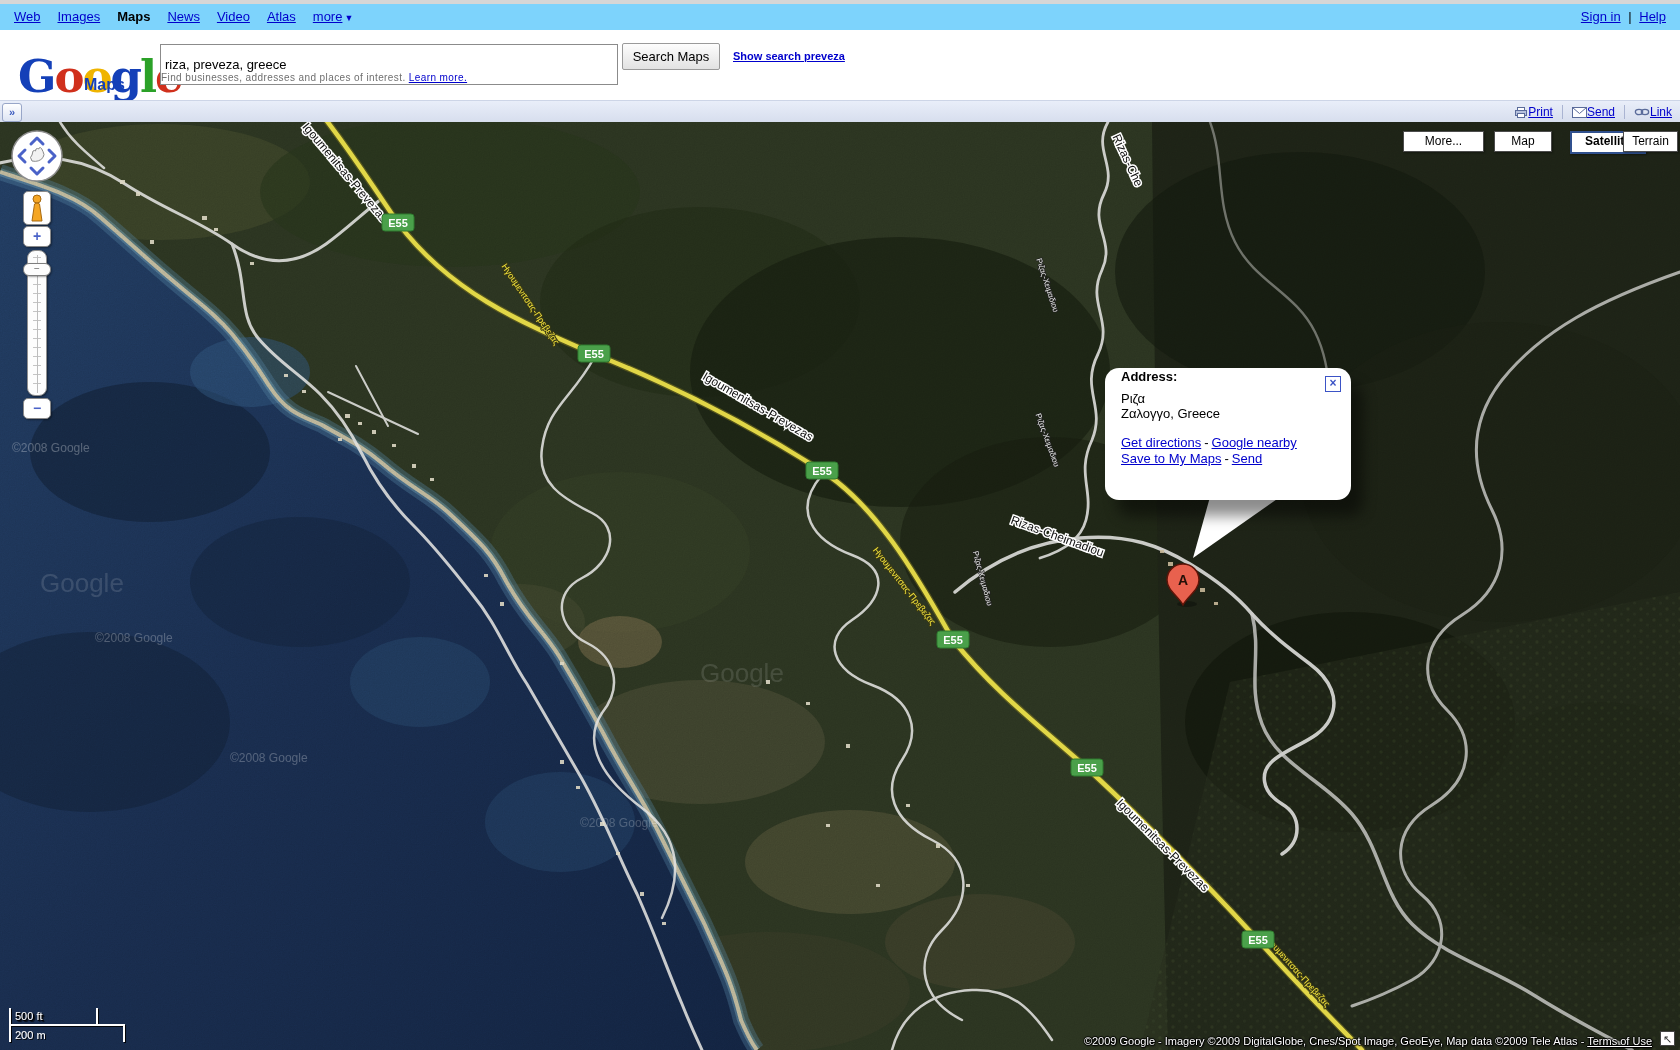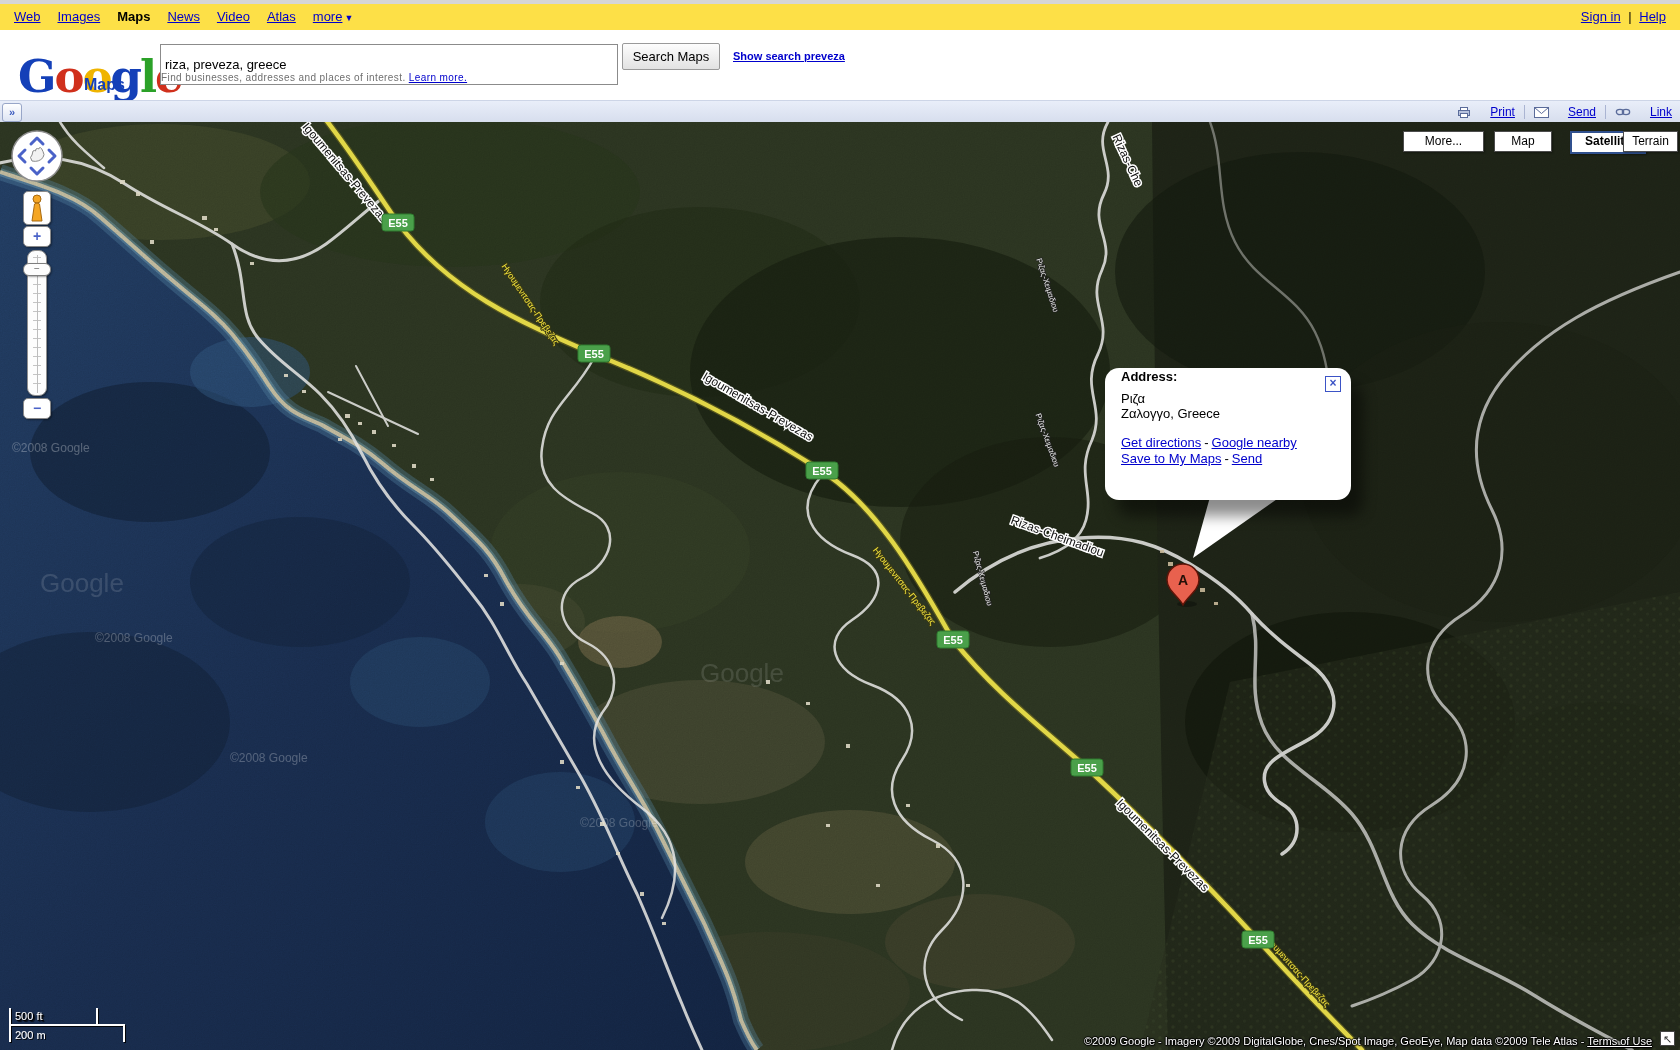--- a/index.html
+++ b/index.html
@@ -1,21 +1,21 @@
 <!DOCTYPE html>
 <html><head>
 <meta charset="utf-8">
 <style>
   html,body{margin:0;padding:0;background:#fff;}
   .page{position:relative;width:1680px;height:1050px;overflow:hidden;
         font-family:"Liberation Sans",sans-serif;font-size:13px;color:#000;}
   a{color:#0000cc;text-decoration:underline;cursor:pointer;}
   
   .topstrip{position:absolute;left:0;top:0;width:100%;height:4px;background:#d6d6d6;}
-  .topnav{position:absolute;left:0;top:4px;width:100%;height:26px;background:#fde047;}
+  .topnav{position:absolute;left:0;top:4px;width:100%;height:26px;background:#7dd3fc;}
   .topnav-left{position:absolute;left:14px;top:5px;display:flex;gap:17px;align-items:center;}
   .topnav-right{position:absolute;right:14px;top:5px;}
   .navlink{color:#0000cc;text-decoration:underline;cursor:pointer;}
   .navlink.active{color:#000;font-weight:bold;text-decoration:none;}
   .more-arrow{font-size:9px;color:#0000cc;margin-left:2px;}
   .nav-sep{color:#000;margin:0 4px;}
   
   .header{position:absolute;left:0;top:30px;width:100%;height:70px;background:#fff;}
   .logo{position:absolute;left:18px;top:2px;width:140px;height:64px;}
   .logo-text{font-family:"DejaVu Serif",serif;font-weight:bold;font-size:45px;line-height:58px;letter-spacing:-2px;}
@@ -30,21 +30,21 @@
   .searchopts{position:absolute;left:733px;top:20px;font-size:11px;font-weight:bold;}
   .searchhint{position:absolute;left:161px;top:42px;font-size:10px;color:#6f6f6f;letter-spacing:.4px;}
   .searchhint a{font-size:10px;}
   
   .toolbar{position:absolute;left:0;top:100px;width:100%;height:22px;
            background:linear-gradient(#e9eef9,#d7deee);border-top:1px solid #cdd5e7;box-sizing:border-box;}
   .collapse-btn{position:absolute;left:2px;top:2px;width:18px;height:17px;text-align:center;line-height:16px;
            background:linear-gradient(#ffffff,#dde4f3);border:1px solid #98a6c8;border-radius:3px;
            color:#3b5bbf;font-size:11px;font-weight:bold;cursor:pointer;}
   .tool-right{position:absolute;right:8px;top:0;height:22px;display:flex;align-items:center;}
-  .tool-item{display:flex;align-items:center;gap:19px;font-size:12px;}
+  .tool-item{display:flex;align-items:center;gap:0;font-size:12px;}
   .tool-div{width:1px;height:14px;background:#aab4d2;margin:0 9px;}
   
   .map{position:absolute;left:0;top:122px;width:1680px;height:928px;background:#2f3a24;overflow:hidden;cursor:grab;}
   .map svg.base{position:absolute;left:0;top:0;}
   .mapbtn{position:absolute;top:9px;height:19px;background:#fff;border:1px solid #4c4c4c;
           font-size:12px;line-height:19px;text-align:center;cursor:pointer;box-shadow:1px 1px 2px rgba(0,0,0,.35);}
   .mapbtn.sel{font-weight:bold;border:2px solid #30508e;line-height:17px;margin-left:20px;}
   
   .panwrap{position:absolute;left:10px;top:7px;width:56px;height:56px;}
   .zbtn{position:absolute;left:23px;width:28px;height:21px;background:#fff;border:1px solid #8a8a8a;border-radius:5px;

